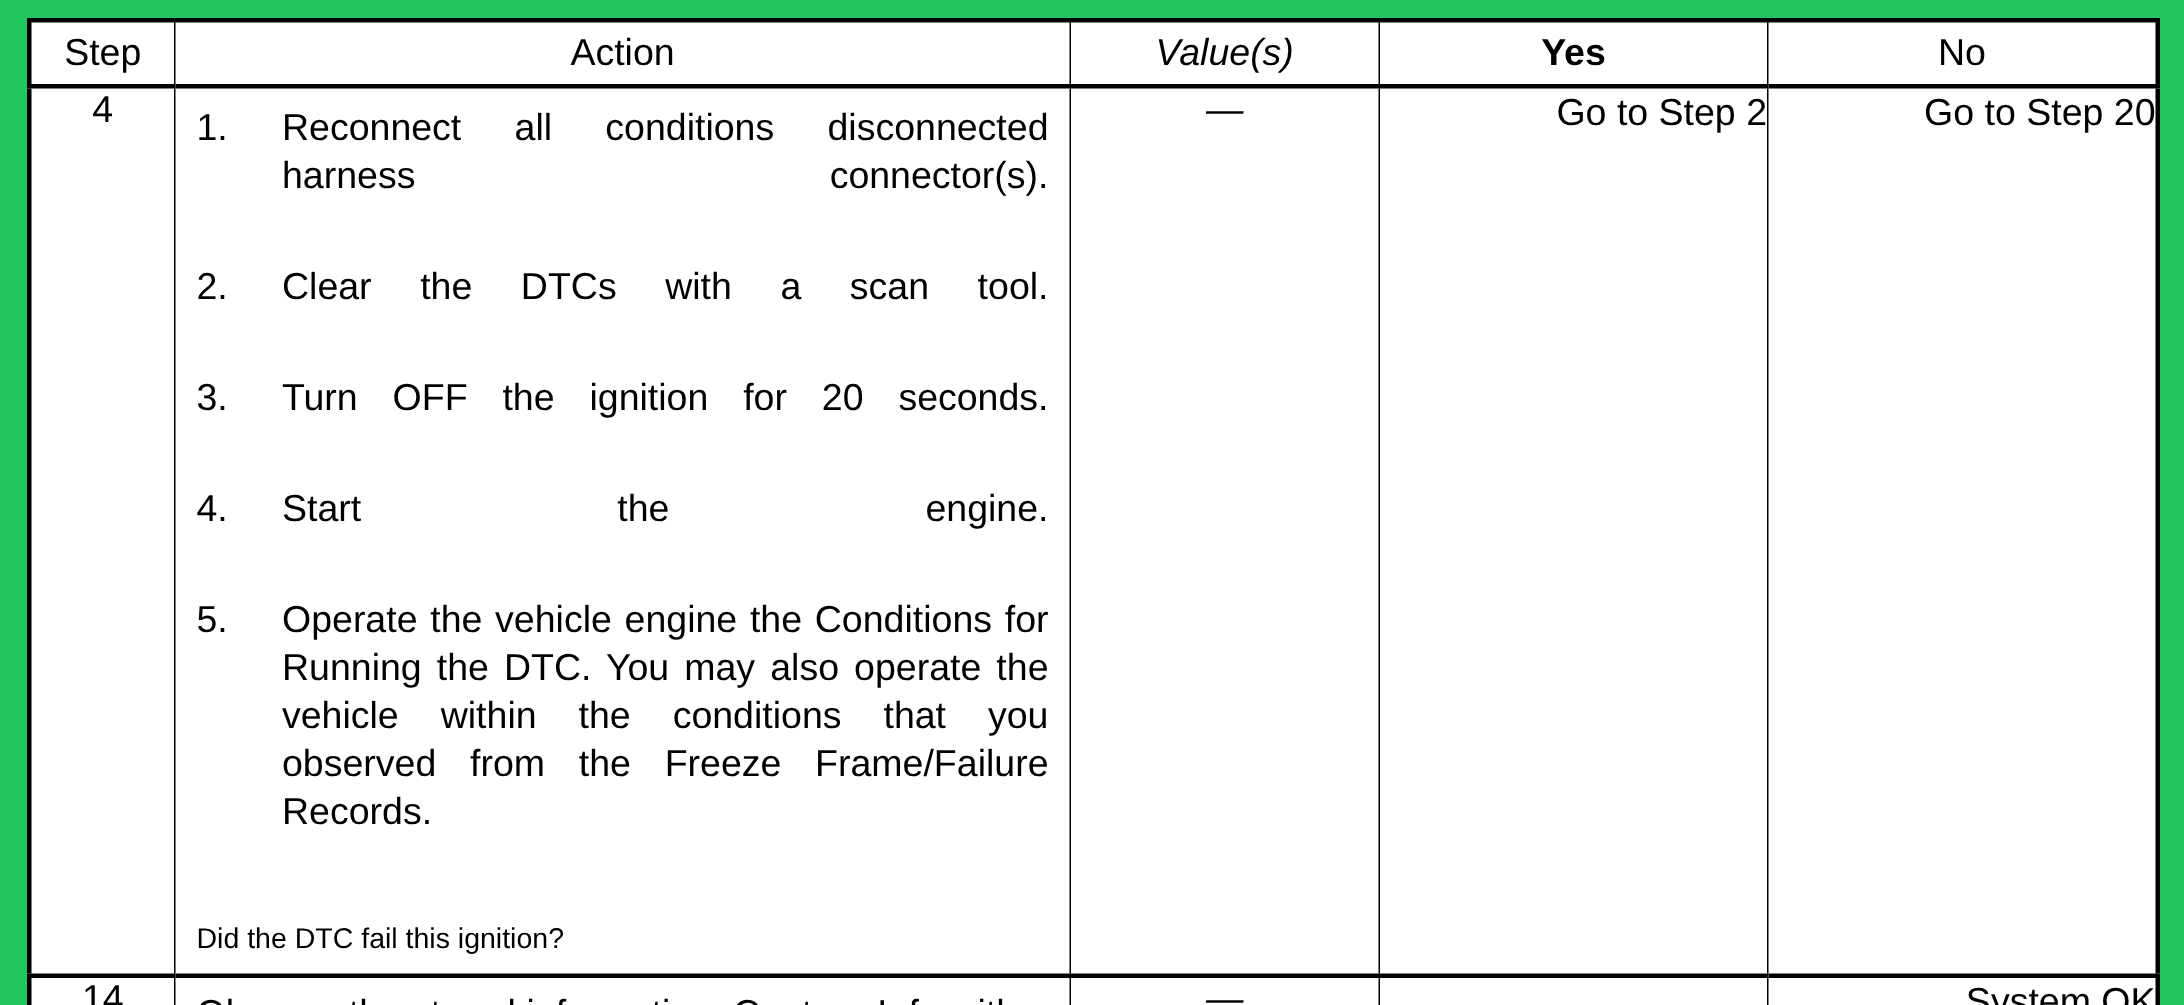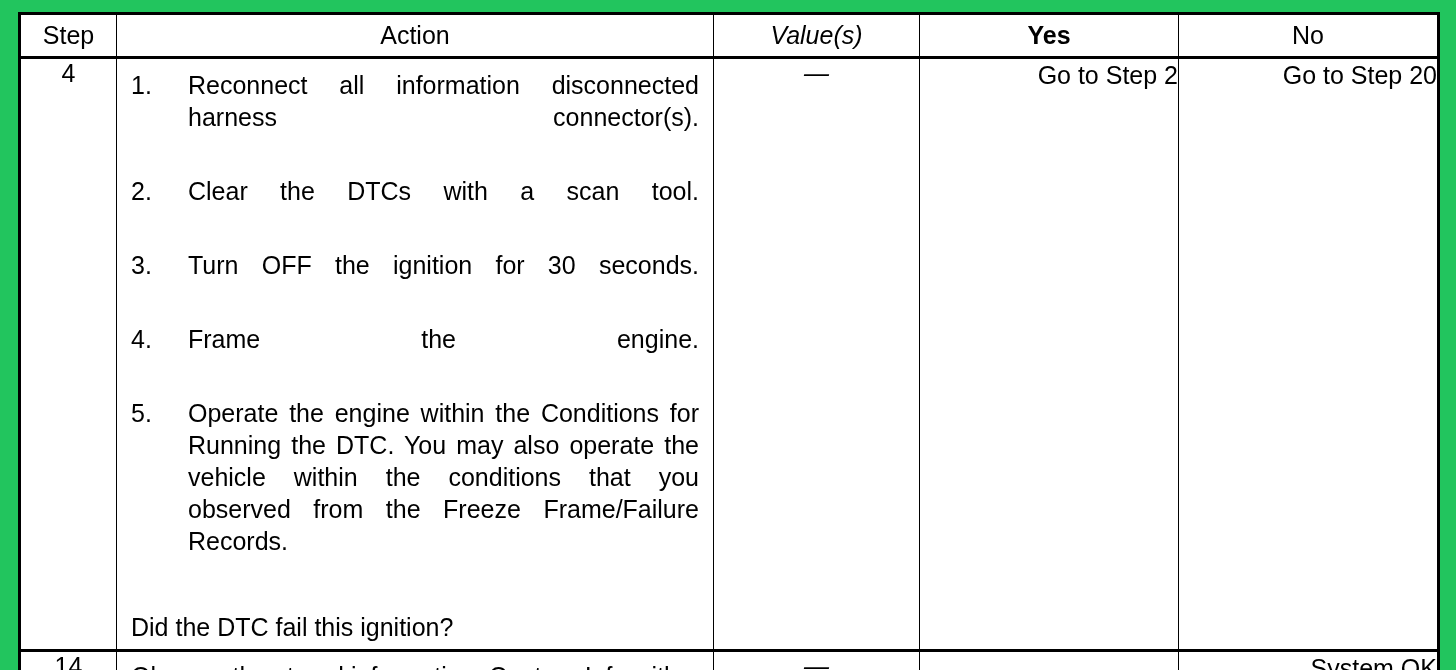--- a/index.html
+++ b/index.html
@@ -130,21 +130,21 @@
   .steplist li .txt { display: block; }
   
   .steplist li .txt::after {
     content: "";
     display: inline-block;
     width: 100%;
   }
   .nojust .txt::after { display: none; }
 
   .question {
-    font-size: 25px;
+    font-size: 19px;
     line-height: 32px;
     text-align: left;
     margin: 0;
   }
   .q-gap-13 { margin-top: 22px; }
 
   .para {
     font-size: 25px;
     line-height: 32px;
     margin: 0;
@@ -186,37 +186,37 @@
       </tr>
 
       <tr class="body-row row-13">
         <td class="cell-step">4</td>
 
         <td class="cell-action">
           <div class="action-inner">
             <ul class="steplist">
               <li>
                 <span class="num">1.</span>
-                <span class="txt">Reconnect all information disconnected harness connector(s).</span>
+                <span class="txt">Reconnect all conditions disconnected harness connector(s).</span>
               </li>
               <li class="nojust">
                 <span class="num">2.</span>
                 <span class="txt">Clear the DTCs with a scan tool.</span>
               </li>
               <li class="nojust">
                 <span class="num">3.</span>
-                <span class="txt">Turn OFF the ignition for 30 seconds.</span>
+                <span class="txt">Turn OFF the ignition for 20 seconds.</span>
               </li>
               <li class="nojust">
                 <span class="num">4.</span>
-                <span class="txt">Frame the engine.</span>
+                <span class="txt">Start the engine.</span>
               </li>
               <li>
                 <span class="num">5.</span>
-                <span class="txt">Operate the engine within the Conditions for Running the DTC. You may also operate the vehicle within the conditions that you observed from the Freeze Frame/Failure Records.</span>
+                <span class="txt">Operate the vehicle engine the Conditions for Running the DTC. You may also operate the vehicle within the conditions that you observed from the Freeze Frame/Failure Records.</span>
               </li>
             </ul>
             <p class="question q-gap-13">Did the DTC fail this ignition?</p>
           </div>
         </td>
 
         <td class="cell-value">
           <span class="dash">—</span>
         </td>
 

